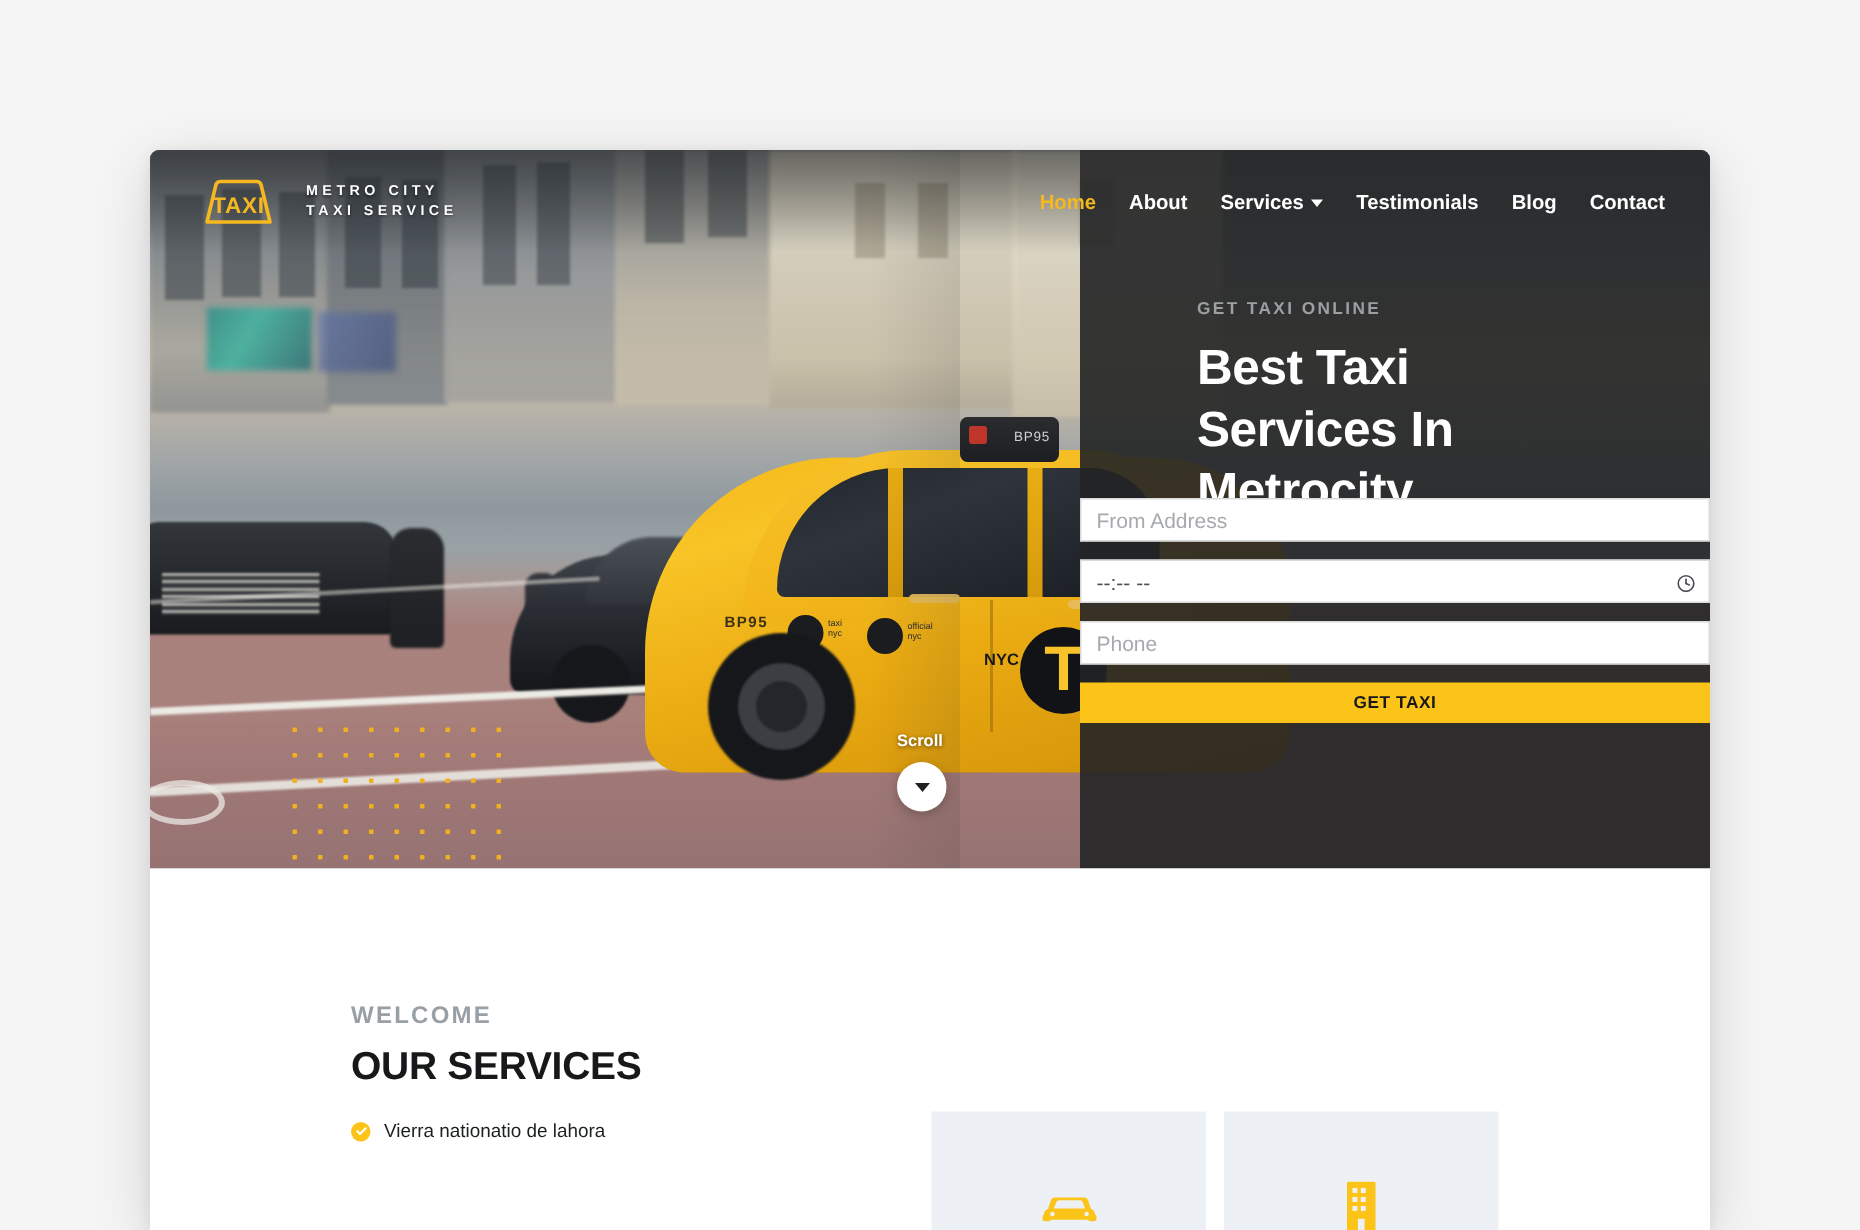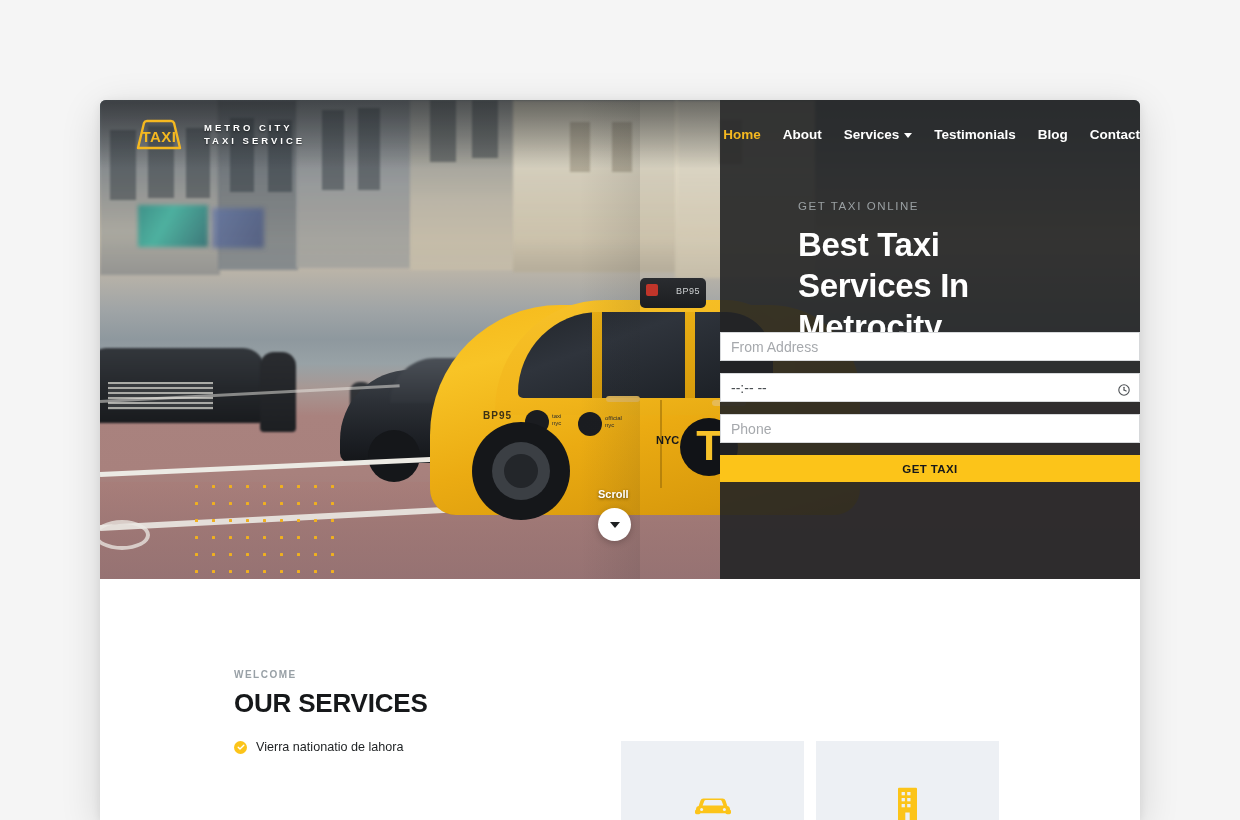--- a/index.html
+++ b/index.html
@@ -224,42 +224,42 @@
   .taxi-badge {
     position: relative; width: 62px; height: 31px;
   }
   .taxi-badge svg { display:block; }
   .logo-txt {
     color: #ffffff; font-size: 9.5px; line-height: 13px; letter-spacing: 3px;
     font-weight: bold; font-family:"Liberation Sans", sans-serif;
     text-shadow: 0 1px 2px rgba(0,0,0,.5);
   }
   nav#main-nav {
-    margin-left: auto; 
+    margin-left: auto; margin-right: 30px;
     display: flex; align-items: center; gap: 22px;
   }
   nav#main-nav a {
     color: #ffffff; font-size: 13.5px; font-weight: bold; text-decoration: none;
     font-family:"Liberation Sans",sans-serif; white-space: nowrap;
     display:flex; align-items:center; gap:5px;
   }
   nav#main-nav a.active { color: #f5b820; }
   .caret {
     width: 0; height: 0; border-left: 4px solid transparent;
     border-right: 4px solid transparent; border-top: 5px solid #fff;
     display:inline-block; margin-top: 2px;
   }
 
   
   #hero-content {
     position: absolute; right: 0; top: 0; width: 420px; height: 479px;
     padding: 100px 78px 0 78px; z-index: 5;
   }
   .eyebrow {
-    color: #9aa0a3; font-size: 11.5px; font-weight: normal; letter-spacing: 1.6px;
+    color: #9aa0a3; font-size: 11.5px; font-weight: bold; letter-spacing: 1.6px;
     text-transform: uppercase; font-family:"Liberation Sans",sans-serif;
   }
   h1#hero-title {
     color: #ffffff; font-size: 33px; line-height: 41px; font-weight: bold;
     margin-top: 12px; letter-spacing: -0.3px;
     font-family:"Liberation Sans",sans-serif;
   }
 
   
   #booking-form {
@@ -319,21 +319,21 @@
 
   
   #services {
     position: absolute; left: 0; top: 479px; width: 1040px; height: 241px;
     background: #ffffff;
   }
   #services-left {
     position: absolute; left: 134px; top: 90px; width: 340px;
   }
   .sec-eyebrow {
-    color: #98a0a6; font-size: 10px; font-weight: bold; letter-spacing: 1.5px;
+    color: #98a0a6; font-size: 16px; font-weight: bold; letter-spacing: 1.5px;
     text-transform: uppercase; font-family:"Liberation Sans",sans-serif;
   }
   h2#services-title {
     color: #16181a; font-size: 26px; font-weight: bold; margin-top: 8px;
     letter-spacing: -.2px; font-family:"Liberation Sans",sans-serif;
   }
   #services-desc {
     color: #5f646a; font-size: 12.8px; line-height: 21px; margin-top: 14px;
     font-family:"Liberation Sans",sans-serif;
   }

